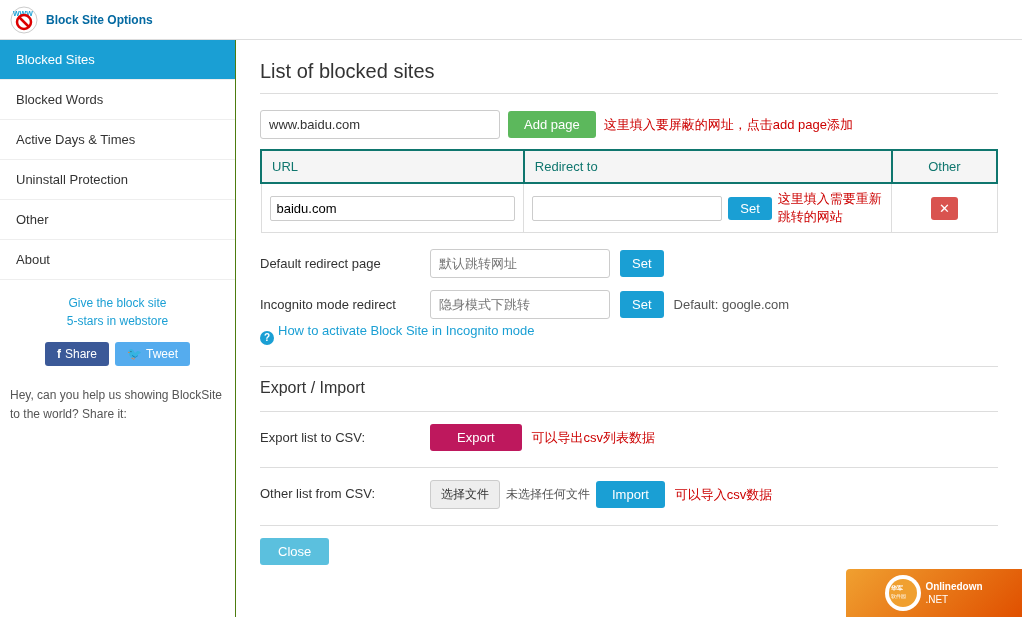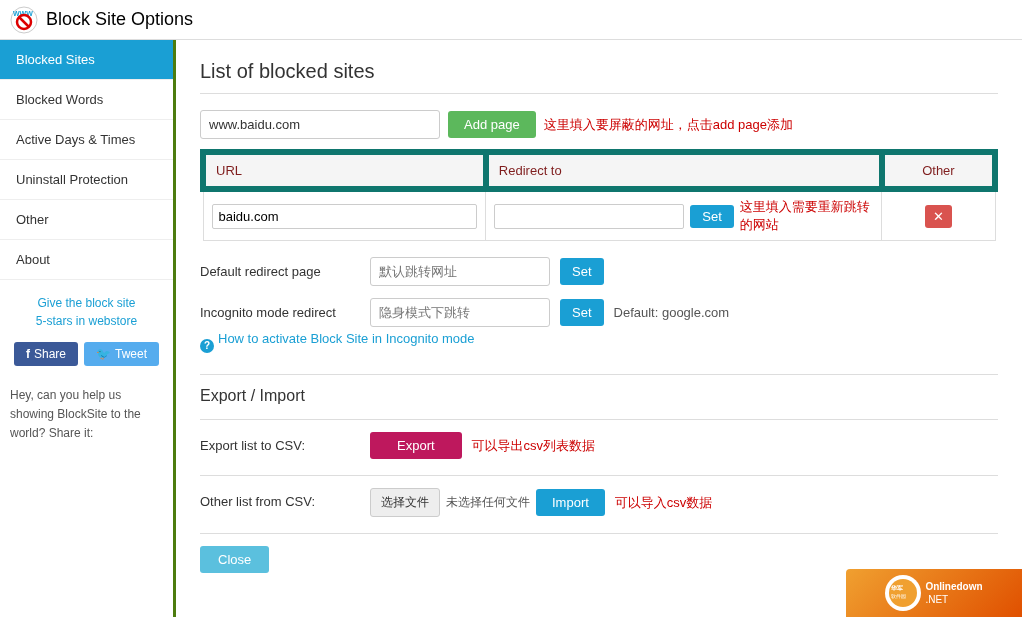--- a/index.html
+++ b/index.html
@@ -2,26 +2,26 @@
 <html><head>
   <meta charset="utf-8">
   <style>
     * { box-sizing: border-box; margin: 0; padding: 0; }
     body { font-family: Arial, sans-serif; font-size: 13px; background: #f0f0f0; }
 
     .app-container { display: flex; flex-direction: column; width: 1022px; min-height: 617px; background: #fff; }
 
     .top-bar { display: flex; align-items: center; padding: 6px 10px; background: #fff; border-bottom: 1px solid #ddd; height: 40px; }
     .top-bar-logo { width: 28px; height: 28px; margin-right: 8px; }
-    .top-bar-title { font-size: 18px; color: #000000; font-weight: normal; }
+    .top-bar-title { font-size: 12px; color: #0369a1; font-weight: bold; }
 
     .main-layout { display: flex; flex: 1; }
 
     
-    .sidebar { width: 176px; background: #fff; border-right: 3px solid #4d7c0f; flex-shrink: 0; }
+    .sidebar { width: 236px; background: #fff; border-right: 1px solid #4d7c0f; flex-shrink: 0; }
     .sidebar-item { padding: 12px 16px; cursor: pointer; font-size: 13px; color: #333; border-bottom: 1px solid #eee; }
     .sidebar-item.active { background: #1a9fd4; color: #fff; }
 
     .sidebar-promo { padding: 14px 10px 6px 10px; text-align: center; font-size: 12px; color: #1a9fd4; line-height: 1.5; }
 
     .social-buttons { display: flex; gap: 6px; padding: 6px 10px 10px 10px; justify-content: center; }
     .btn-facebook { background: #3b5998; color: #fff; border: none; padding: 5px 12px; border-radius: 3px; cursor: pointer; font-size: 12px; display: flex; align-items: center; gap: 4px; }
     .btn-twitter { background: #55acee; color: #fff; border: none; padding: 5px 12px; border-radius: 3px; cursor: pointer; font-size: 12px; display: flex; align-items: center; gap: 4px; }
 
     .sidebar-bottom { padding: 10px; font-size: 12px; color: #555; line-height: 1.6; }
@@ -33,21 +33,21 @@
     .divider { border: none; border-top: 1px solid #ddd; margin: 10px 0 16px 0; }
 
     
     .add-site-row { display: flex; align-items: center; gap: 8px; margin-bottom: 10px; margin-top: 7px; }
     .add-site-row input { width: 240px; padding: 6px 8px; border: 1px solid #ccc; border-radius: 3px; font-size: 13px; color: #333; }
     .btn-add { background: #5cb85c; color: #fff; border: none; padding: 6px 16px; border-radius: 3px; cursor: pointer; font-size: 13px; }
     .hint-text { color: #c00; font-size: 13px; }
 
     
     .blocked-table { width: 100%; border-collapse: collapse; margin-bottom: 16px; }
-    .blocked-table th { background: #f5f5f5; border: 6px solid #0f766e; padding: 8px 10px; text-align: left; font-weight: normal; color: #7f1d1d; }
+    .blocked-table th { background: #f5f5f5; border: 2px solid #0f766e; padding: 8px 10px; text-align: left; font-weight: normal; color: #0f766e; }
     .blocked-table th.col-url { width: 200px; }
     .blocked-table th.col-redirect { width: 280px; }
     .blocked-table th.col-other { width: 80px; text-align: center; }
     .blocked-table td { border: 1px solid #ddd; padding: 6px 8px; vertical-align: middle; }
     .blocked-table td.col-other { text-align: center; }
 
     .row-site-input { width: 100%; padding: 4px 6px; border: 1px solid #ccc; border-radius: 2px; font-size: 13px; }
     .row-redirect-container { display: flex; align-items: center; gap: 6px; }
     .row-redirect-input { flex: 1; padding: 4px 6px; border: 1px solid #ccc; border-radius: 2px; font-size: 13px; }
     .btn-set { background: #1a9fd4; color: #fff; border: none; padding: 4px 12px; border-radius: 3px; cursor: pointer; font-size: 13px; }

